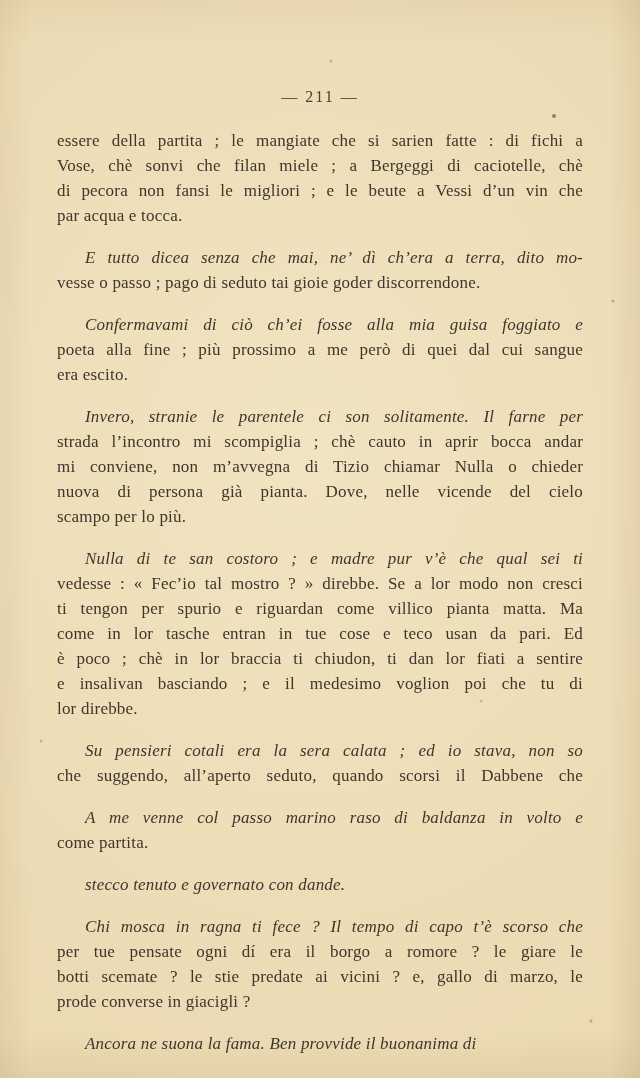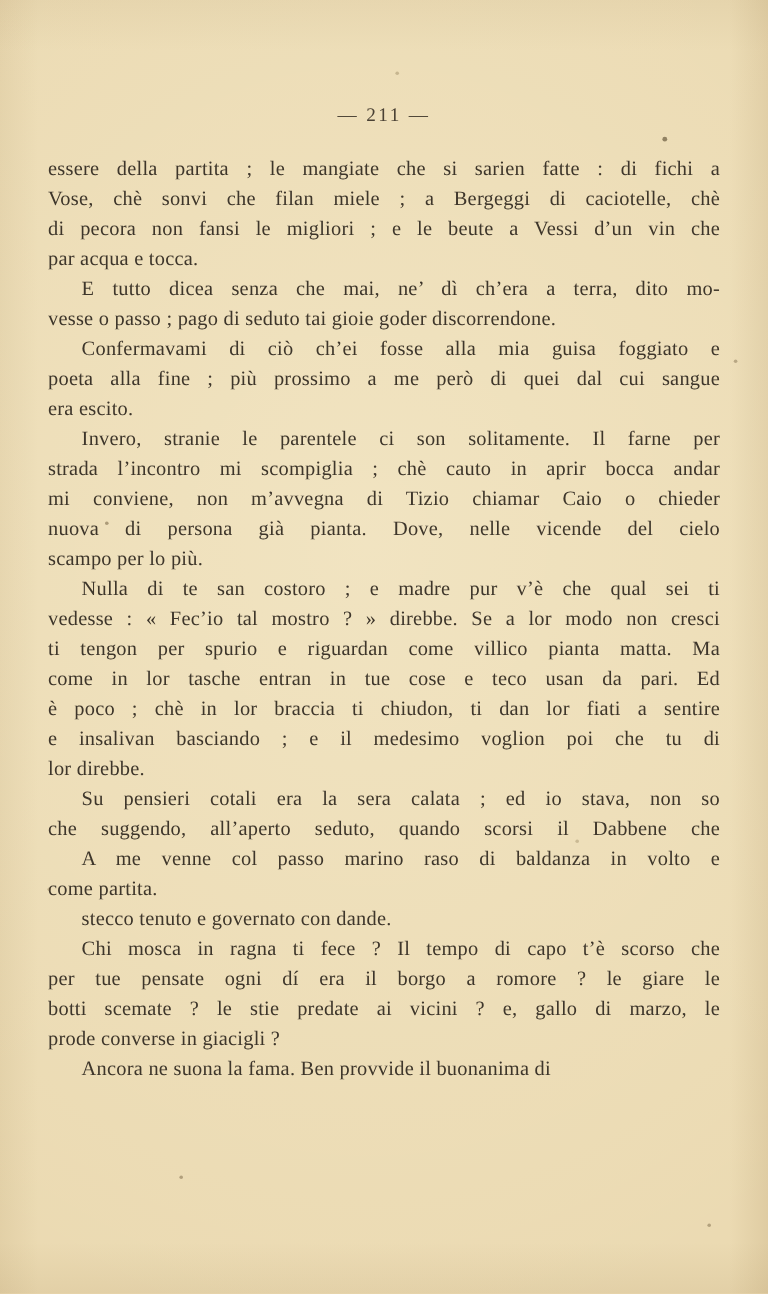--- a/index.html
+++ b/index.html
@@ -51,33 +51,34 @@
     letter-spacing: 2px;
     color: #4a4134;
     margin-bottom: 22px;
   }
   .text-block {
     font-size: 17px;
     line-height: 25px;
     letter-spacing: 0.2px;
   }
   .para {
-    margin: 0;
+    margin: 17px;
   }
   .line {
     display: block;
     text-align: justify;
     text-align-last: justify;
     white-space: normal;
   }
   .line.last {
     text-align-last: left;
   }
   .para.indent .line:first-child {
     text-indent: 28px;
+    font-style: italic;
   }
 </style>
 </head>
 <body>
 
 <div class="page">
   <div class="page-number">— 211 —</div>
   <div class="text-block">
       <p class="para">
         <span class="line">essere della partita ; le mangiate che si sarien fatte : di fichi a</span>
@@ -90,21 +91,21 @@
         <span class="line last">vesse o passo ; pago di seduto tai gioie goder discorrendone.</span>
       </p>
       <p class="para indent">
         <span class="line">Confermavami di ciò ch’ei fosse alla mia guisa foggiato e</span>
         <span class="line">poeta alla fine ; più prossimo a me però di quei dal cui sangue</span>
         <span class="line last">era escito.</span>
       </p>
       <p class="para indent">
         <span class="line">Invero, stranie le parentele ci son solitamente. Il farne per</span>
         <span class="line">strada l’incontro mi scompiglia ; chè cauto in aprir bocca andar</span>
-        <span class="line">mi conviene, non m’avvegna di Tizio chiamar Caio o chieder</span>
+        <span class="line">mi conviene, non m’avvegna di Tizio chiamar Nulla o chieder</span>
         <span class="line">nuova di persona già pianta. Dove, nelle vicende del cielo</span>
         <span class="line last">scampo per lo più.</span>
       </p>
       <p class="para indent">
         <span class="line">Nulla di te san costoro ; e madre pur v’è che qual sei ti</span>
         <span class="line">vedesse : « Fec’io tal mostro ? » direbbe. Se a lor modo non cresci</span>
         <span class="line">ti tengon per spurio e riguardan come villico pianta matta. Ma</span>
         <span class="line">come in lor tasche entran in tue cose e teco usan da pari. Ed</span>
         <span class="line">è poco ; chè in lor braccia ti chiudon, ti dan lor fiati a sentire</span>
         <span class="line">e insalivan basciando ; e il medesimo voglion poi che tu di</span>

